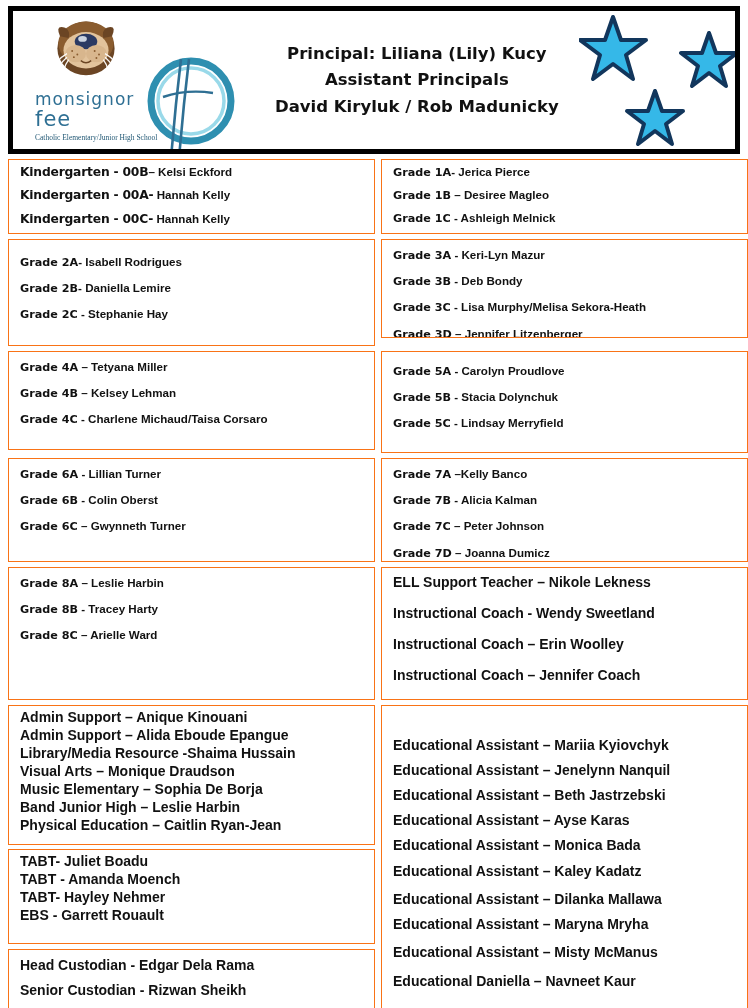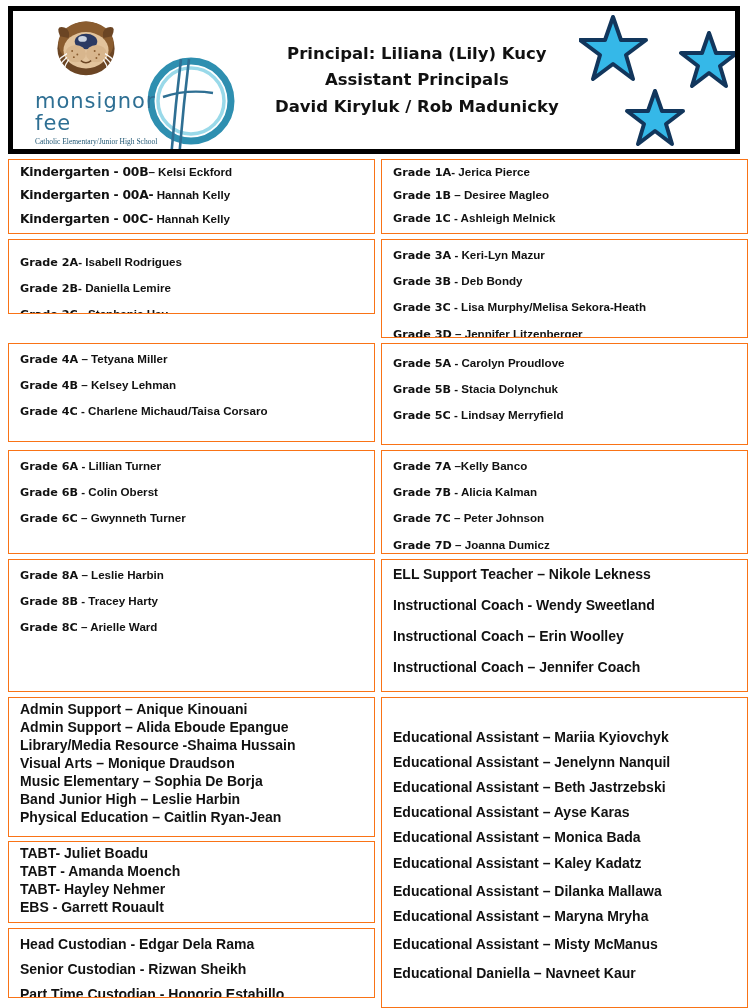--- a/index.html
+++ b/index.html
@@ -31,21 +31,21 @@
     width: 262px; height: 100%;
     flex: 0 0 262px;
   }
   .seal-wrap { position: absolute; left: 28px; top: 8px; width: 90px; height: 78px; }
   .logo-wordmark {
     position: absolute; left: 22px; top: 80px; width: 200px;
     color: #2e6f93;
     font-family: "DejaVu Sans", sans-serif;
     line-height: 1;
   }
-  .wm-1 { font-size: 21px; letter-spacing: 1px; }
+  .wm-1 { font-size: 17px; letter-spacing: 1px; }
   .wm-2 { font-size: 21px; letter-spacing: 1px; text-align: left; padding-right: 46px; margin-top: 1px;}
   .wm-3 { font-size: 7.5px; margin-top: 4px; color: #1f5673; font-family:"Liberation Serif", serif; font-weight: normal;}
   .ring-wrap { position: absolute; left: 108px; top: 42px; width: 150px; height: 112px; }
 
   .header-text {
     flex: 1 1 auto;
     text-align: center;
     padding-right: 20px;
   }
   .header-text .hline {
@@ -176,21 +176,21 @@
         <div class="box sp-med" style="height:75px">
           <div class="entry"><span class="lbl">Grade 1A</span><span class="nm">- Jerica Pierce</span></div>
           <div class="entry"><span class="lbl">Grade 1B</span><span class="nm"> – Desiree Magleo</span></div>
           <div class="entry"><span class="lbl">Grade 1C</span><span class="nm"> - Ashleigh Melnick</span></div>
         </div>
       </div>
     </div>
 
     <div class="row">
       <div class="col">
-        <div class="box sp-loose pad-top" style="height:75px">
+        <div class="box sp-loose pad-top" style="height:107px">
           <div class="entry"><span class="lbl">Grade 2A</span><span class="nm">- Isabell Rodrigues</span></div>
           <div class="entry"><span class="lbl">Grade 2B</span><span class="nm">- Daniella Lemire</span></div>
           <div class="entry"><span class="lbl">Grade 2C</span><span class="nm"> - Stephanie Hay</span></div>
         </div>
       </div>
       <div class="col">
         <div class="box sp-loose" style="height:99px;padding-top:9px">
           <div class="entry"><span class="lbl">Grade 3A</span><span class="nm"> - Keri-Lyn Mazur</span></div>
           <div class="entry"><span class="lbl">Grade 3B</span><span class="nm"> - Deb Bondy</span></div>
           <div class="entry"><span class="lbl">Grade 3C</span><span class="nm"> - Lisa Murphy/Melisa Sekora-Heath</span></div>
@@ -258,21 +258,21 @@
         <div class="box flat sp-xtight" style="height:140px;padding-top:4px">
           <div class="entry"><span class="lbl">Admin Support – Anique Kinouani</span></div>
           <div class="entry"><span class="lbl">Admin Support – Alida Eboude Epangue</span></div>
           <div class="entry"><span class="lbl">Library/Media Resource -Shaima Hussain</span></div>
           <div class="entry"><span class="lbl">Visual Arts – Monique Draudson</span></div>
           <div class="entry"><span class="lbl">Music Elementary – Sophia De Borja</span></div>
           <div class="entry"><span class="lbl">Band Junior High – Leslie Harbin</span></div>
           <div class="entry"><span class="lbl">Physical Education – Caitlin Ryan-Jean</span></div>
         </div>
 
-        <div class="box flat sp-xtight" style="height:82px;padding-top:4px;margin-top:4px">
+        <div class="box flat sp-xtight" style="height:95px;padding-top:4px;margin-top:4px">
           <div class="entry"><span class="lbl">TABT- Juliet Boadu</span></div>
           <div class="entry"><span class="lbl">TABT - Amanda Moench</span></div>
           <div class="entry"><span class="lbl">TABT- Hayley Nehmer</span></div>
           <div class="entry"><span class="lbl">EBS - Garrett Rouault</span></div>
         </div>
 
         <div class="box flat sp-med" style="height:70px;padding-top:8px;margin-top:5px">
           <div class="entry"><span class="lbl">Head Custodian - Edgar Dela Rama</span></div>
           <div class="entry"><span class="lbl">Senior Custodian - Rizwan Sheikh</span></div>
           <div class="entry"><span class="lbl">Part Time Custodian - Honorio Estabillo</span></div>

